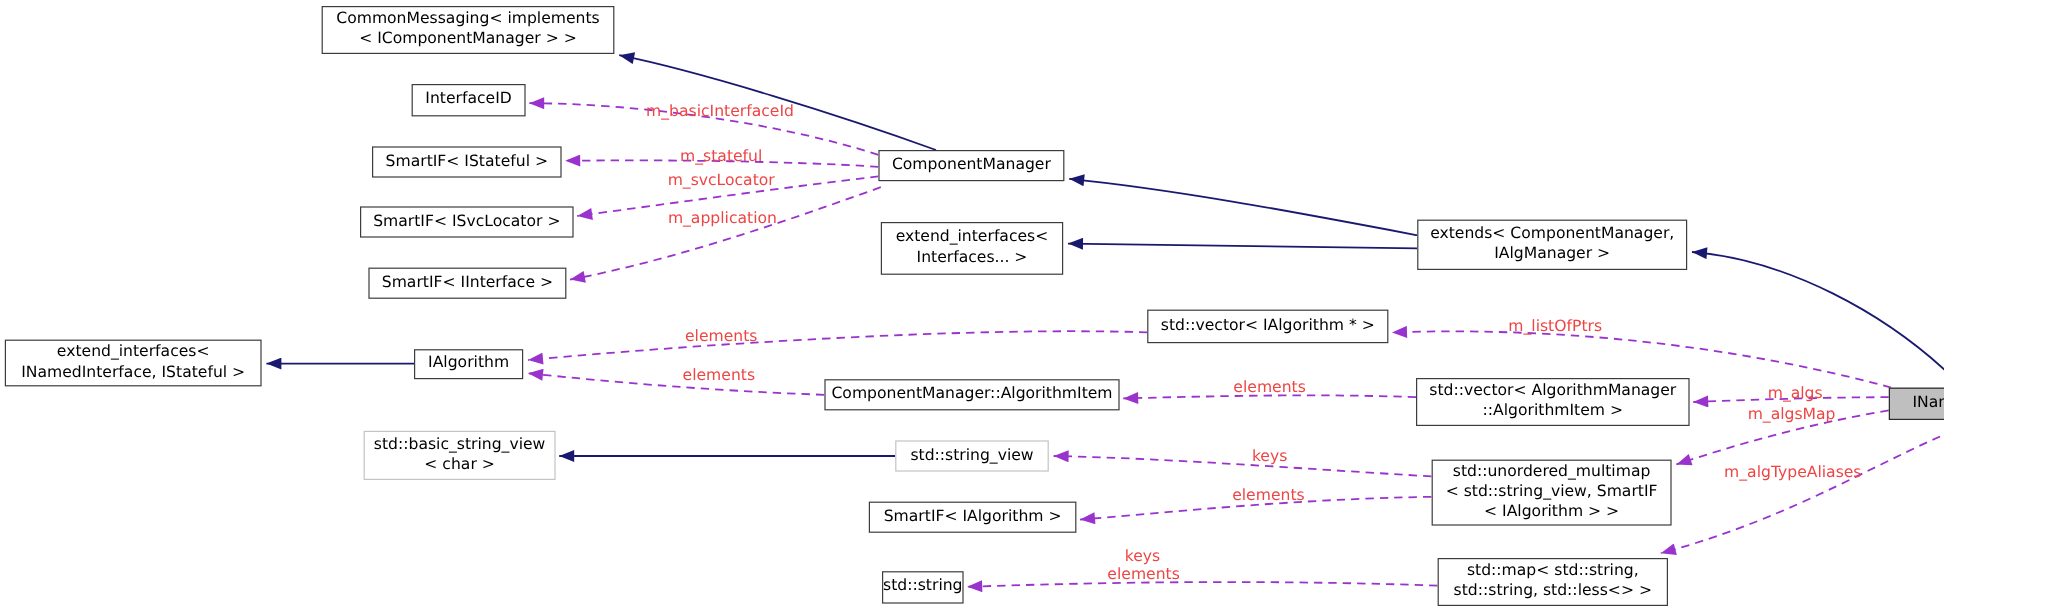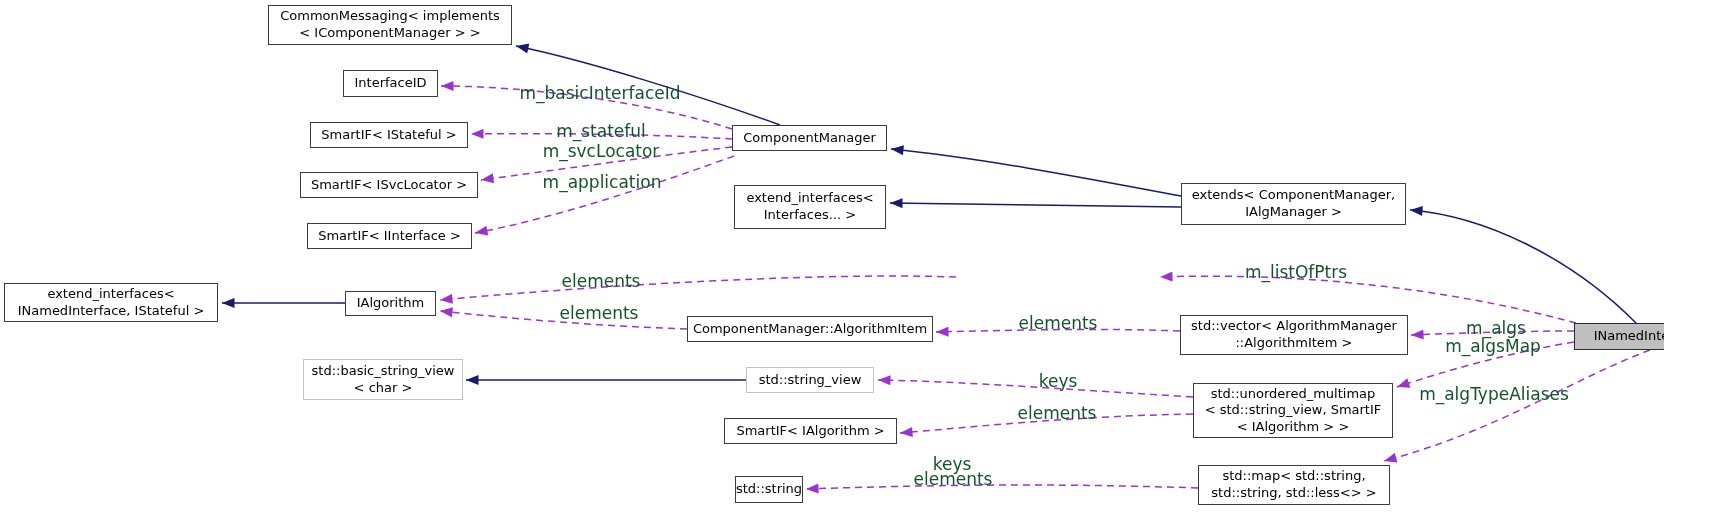--- a/index.html
+++ b/index.html
@@ -1,34 +1,33 @@
 <!DOCTYPE html>
 <html style="--c-inh: #191970; --c-use: #9a32cd; --c-hl: #bfbfbf;"><head>
 <meta charset="utf-8">
 <style>
   html,body{margin:0;padding:0;background:#fff;}
   .stage{
     position:relative;width:1620px;height:512px;background:#ffffff;overflow:hidden;
     font-family:"DejaVu Sans","Liberation Sans",sans-serif;
-    padding-left:44px;
   }
   svg.edges{position:absolute;left:0;top:0;width:1724px;height:512px;}
   path.inh{stroke:var(--c-inh,#191970);fill:none;stroke-width:1.5px;}
   path.use{stroke:var(--c-use,#9a32cd);fill:none;stroke-width:1.5px;stroke-dasharray:7 5;}
   .node{
     position:absolute;box-sizing:border-box;background:#fff;
     border:1.2px solid #3c3c3c;display:flex;align-items:center;justify-content:center;
     text-align:center;white-space:pre-line;font-size:13px;line-height:1.28;color:#000;
     padding:0 4px;
   }
   .node.ext{border-color:#c3c3c3;}
   .node.hl{background:var(--c-hl,#bfbfbf);border:1.6px solid #2b2b2b;}
   .elabel{
     position:absolute;transform:translate(-50%,-50%);
-    font-size:17px;color:#14532d;white-space:nowrap;
+    font-size:13px;color:#ef4444;white-space:nowrap;
   }
 </style>
 </head>
 <body>
 
 <div class="stage">
 
   <svg class="edges" viewBox="0 0 1724 512">
     <defs>
       <marker id="arr-inh" viewBox="0 0 10 8" refX="10" refY="4" markerWidth="14" markerHeight="10" markerUnits="userSpaceOnUse" orient="auto">
@@ -66,20 +65,21 @@
 &lt; IComponentManager &gt; &gt;</div>
   <div class="node" style="left:343px;top:70px;width:95px;height:27px">InterfaceID</div>
   <div class="node" style="left:310px;top:122px;width:158px;height:26px">SmartIF&lt; IStateful &gt;</div>
   <div class="node" style="left:300px;top:172px;width:178px;height:26px">SmartIF&lt; ISvcLocator &gt;</div>
   <div class="node" style="left:307px;top:223px;width:165px;height:26px">SmartIF&lt; IInterface &gt;</div>
   <div class="node" style="left:732px;top:125px;width:155px;height:26px">ComponentManager</div>
   <div class="node" style="left:734px;top:185px;width:152px;height:44px">extend_interfaces&lt;
 Interfaces... &gt;</div>
   <div class="node" style="left:1181px;top:183px;width:225px;height:42px">extends&lt; ComponentManager,
 IAlgManager &gt;</div>
+  <div class="node" style="left:956px;top:258px;width:201px;height:28px">std::vector&lt; IAlgorithm * &gt;</div>
   <div class="node" style="left:4px;top:283px;width:214px;height:39px">extend_interfaces&lt;
 INamedInterface, IStateful &gt;</div>
   <div class="node" style="left:345px;top:291px;width:91px;height:25px">IAlgorithm</div>
   <div class="node" style="left:687px;top:316px;width:246px;height:26px">ComponentManager::AlgorithmItem</div>
   <div class="node ext" style="left:303px;top:359px;width:160px;height:41px">std::basic_string_view
 &lt; char &gt;</div>
   <div class="node" style="left:1180px;top:315px;width:228px;height:40px">std::vector&lt; AlgorithmManager
 ::AlgorithmItem &gt;</div>
   <div class="node ext" style="left:746px;top:367px;width:128px;height:26px">std::string_view</div>
   <div class="node" style="left:1193px;top:383px;width:200px;height:55px">std::unordered_multimap

